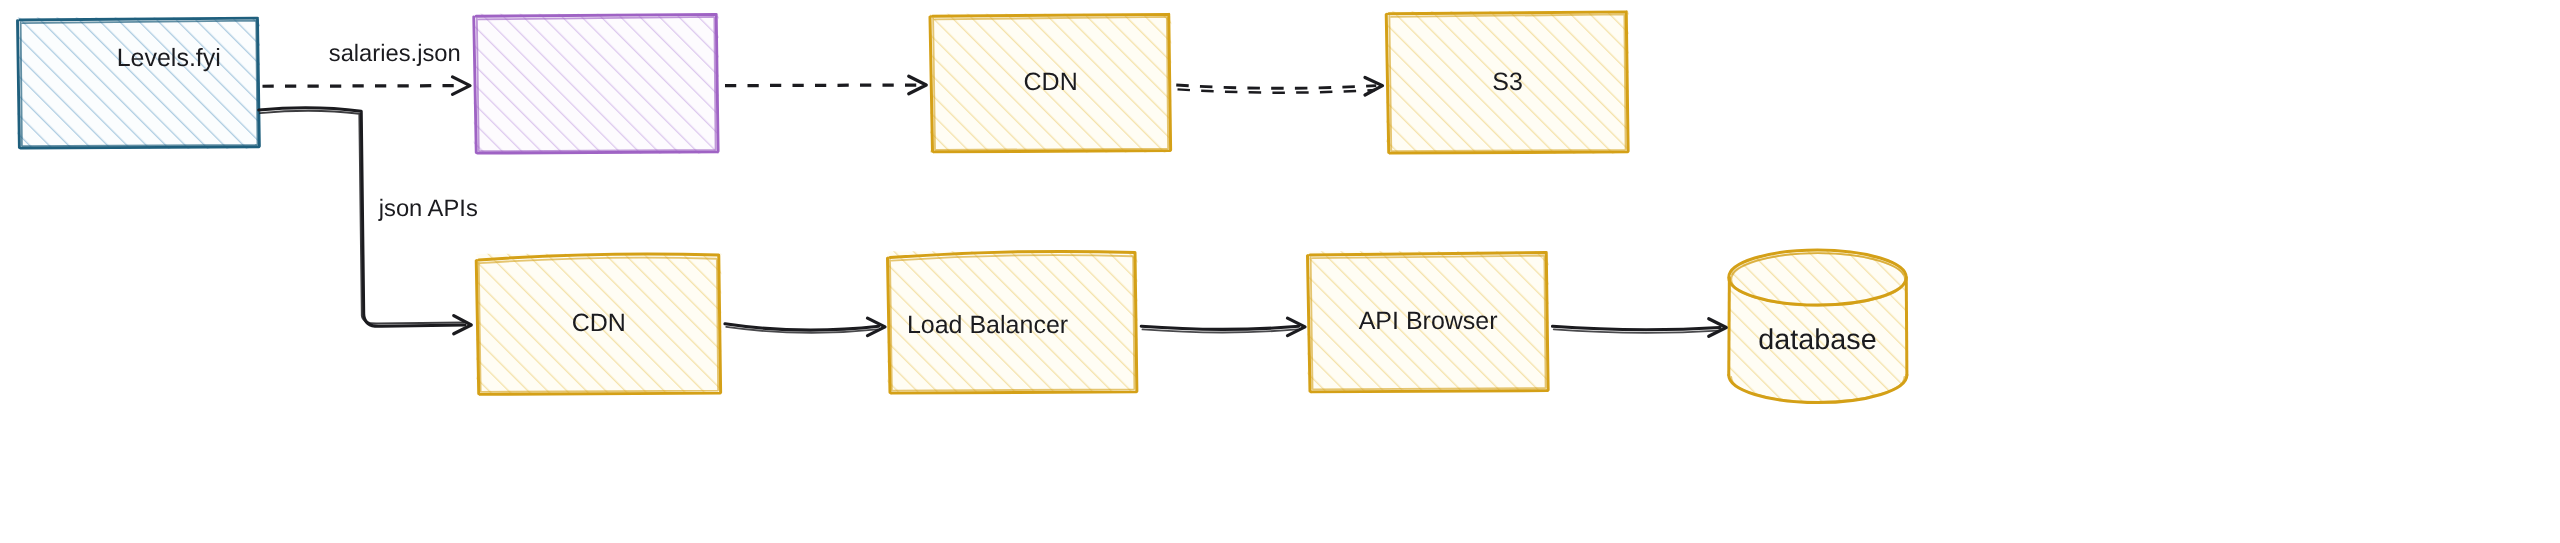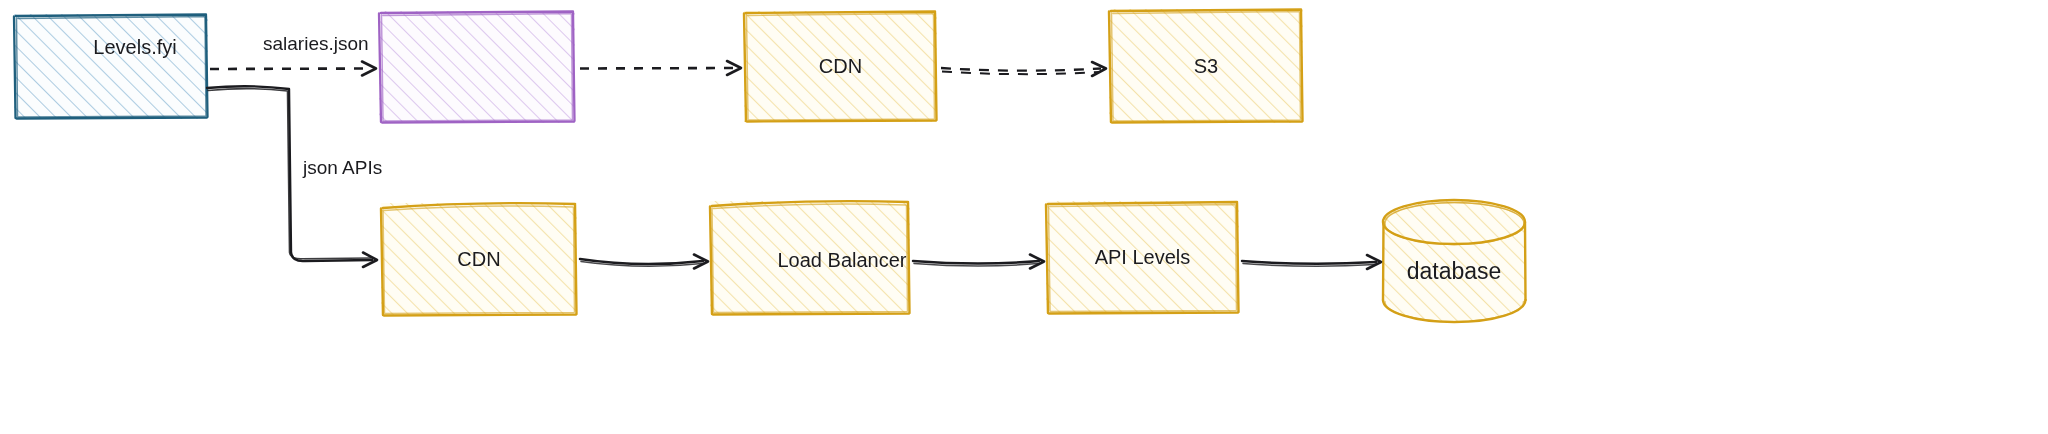--- a/index.html
+++ b/index.html
@@ -197,23 +197,23 @@
 
   <div class="node-label" style="left:14px; top:8px; width:194px; height:79px;padding-left:24px;">Levels.fyi</div>
 
 
   <div class="node-label" style="left:744px; top:11px; width:193px; height:111px;">CDN</div>
 
   <div class="node-label" style="left:1109px; top:9px; width:194px; height:114px;text-align:right;">S3</div>
 
   <div class="node-label" style="left:381px; top:203px; width:196px; height:112px;">CDN</div>
 
-  <div class="node-label" style="left:742px; top:201px; width:200px; height:118px;">Load Balancer</div>
-
-  <div class="node-label" style="left:1046px; top:201px; width:193px; height:112px;">API Levels</div>
+  <div class="node-label" style="left:690px; top:201px; width:200px; height:118px;">Load Balancer</div>
+
+  <div class="node-label" style="left:1046px; top:201px; width:193px; height:112px;">API Browser</div>
 
   <div class="node-label" style="left:1383px; top:232px; width:142px; height:78px; font-size:23px;">database</div>
 
   <div class="edge-label" style="left:231px; top:33px;margin-left:32px;">salaries.json</div>
 
   <div class="edge-label" style="left:303px; top:157px;">json APIs</div>
 
 </div>
 
 </body></html>

